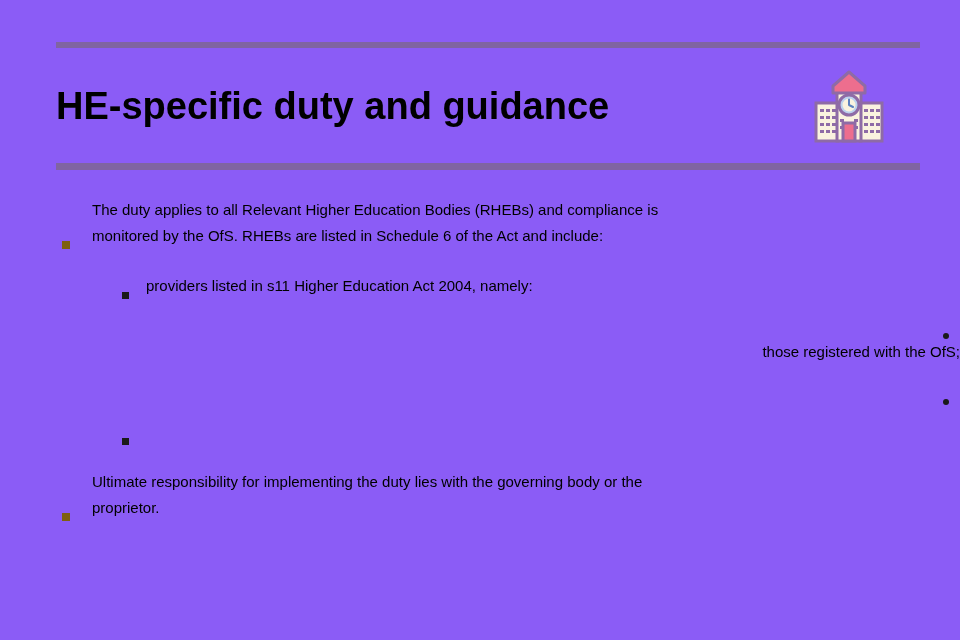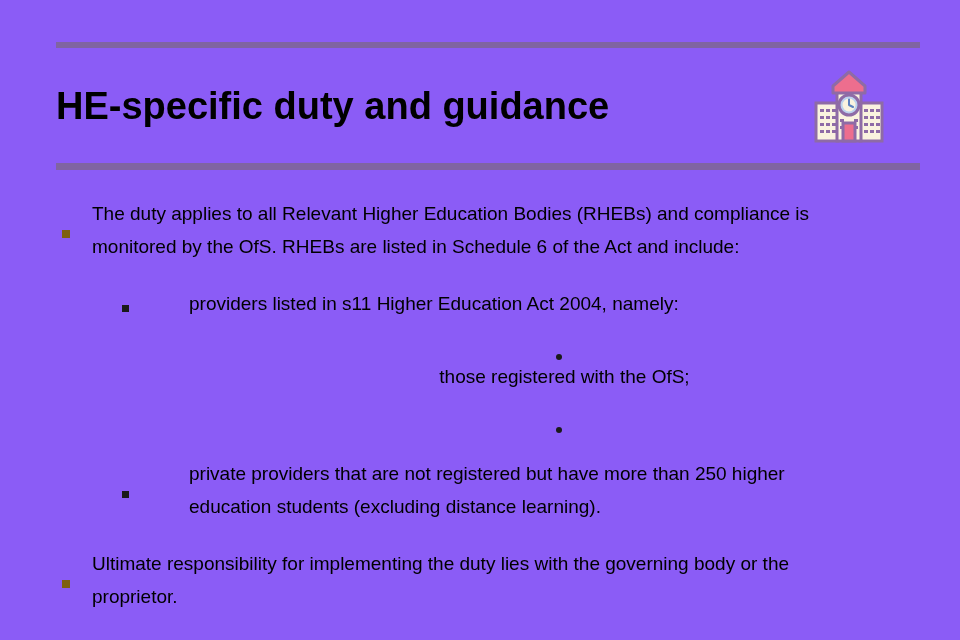--- a/index.html
+++ b/index.html
@@ -52,28 +52,28 @@
 
   .content {
     position: absolute;
     top: 170px;
     left: 0;
     right: 0;
     padding-top: 27px;
   }
   .row {
     display: flex;
-    align-items: center;
+    align-items: flex-end;
     margin-bottom: 24px;
-    font-size: 19px;
-    line-height: 33px;
+    font-size: 15px;
+    line-height: 26px;
   }
   .row:last-child { margin-bottom: 0; }
   .lvl1 { padding-left: 62px; }
-  .lvl2 { padding-left: 122px; gap: 43px; }
+  .lvl2 { padding-left: 122px; }
   .lvl3 { padding-left: 169px; flex-direction: column; }
 
   .bullet {
     flex: 0 0 auto;
     display: inline-block;
   }
   .b-sq-brown {
     width: 8px; height: 8px;
     background: #7E6011;
     margin: 8px 22px 0 0;
@@ -176,22 +176,20 @@
       <span class="text">those registered with the OfS;</span>
     </div>
 
     <div class="row lvl3">
       <span class="bullet b-dot"></span>
     </div>
 
 
     <div class="row lvl2">
       <span class="bullet b-sq-black"></span>
-      <span class="text">private providers that are not registered but have more than 250 higher
-education students (excluding distance learning).</span>
     </div>
 
     <div class="row lvl1">
       <span class="bullet b-sq-brown"></span>
       <span class="text">Ultimate responsibility for implementing the duty lies with the governing body or the
 proprietor.</span>
     </div>
 
   </div>
 </div>

